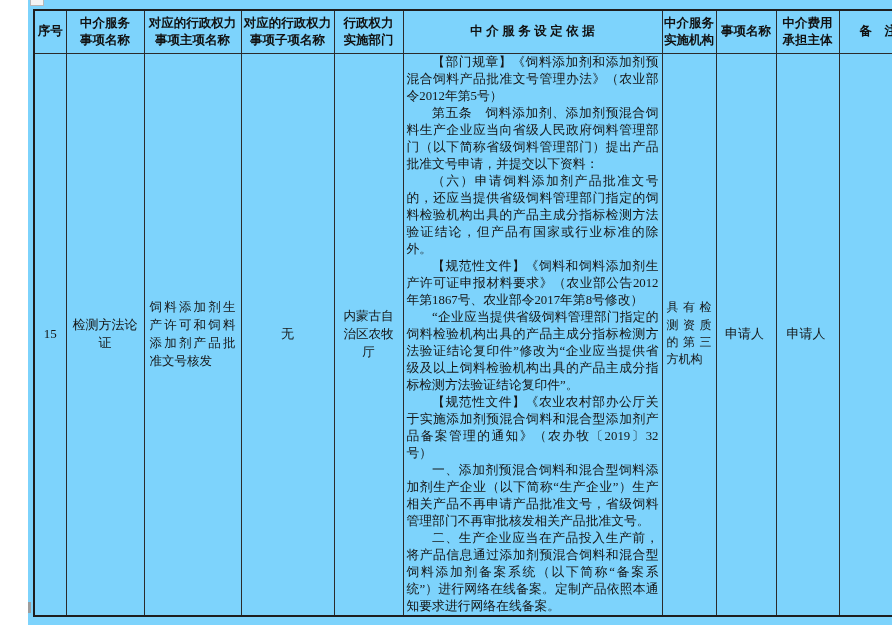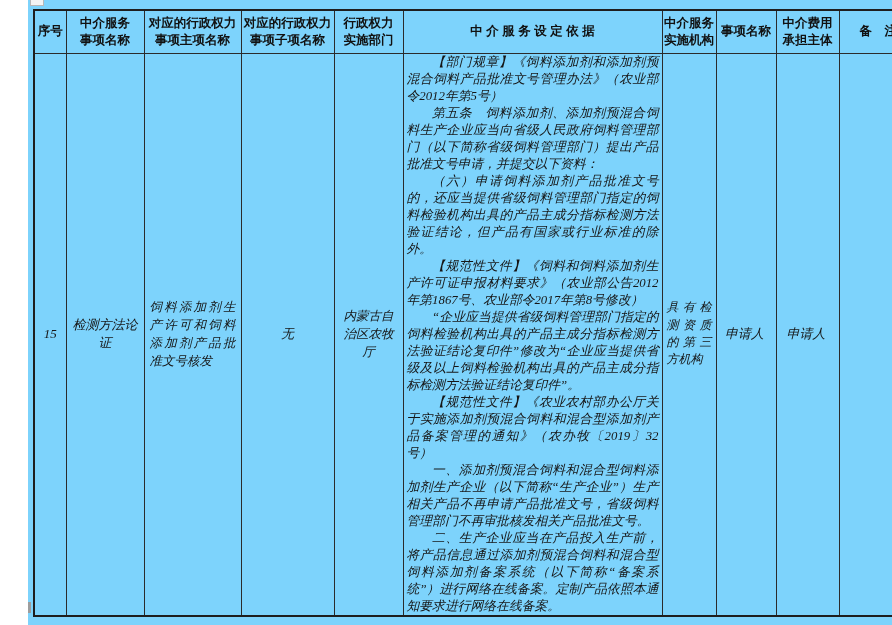--- a/index.html
+++ b/index.html
@@ -63,21 +63,20 @@
     text-align: center;
     white-space: pre-line;
     padding: 2px 1px;
     color: #111;
   }
   .doc-table td {
     font-size: 13px;
     text-align: center;
     padding: 2px 3px;
     color: #161616;
-    font-style: italic;
   }
   td.align-left {
     text-align: center;
   }
   td.align-justify {
     text-align: justify;
   }
   td.cell-main-item { padding: 2px 5px; font-size: 12.5px; line-height: 1.45; }
   td.cell-dept { padding: 2px 4px; font-size: 12.5px; line-height: 1.45; }
   td.cell-agency { padding: 2px 4px; font-size: 12px; line-height: 1.45; }

